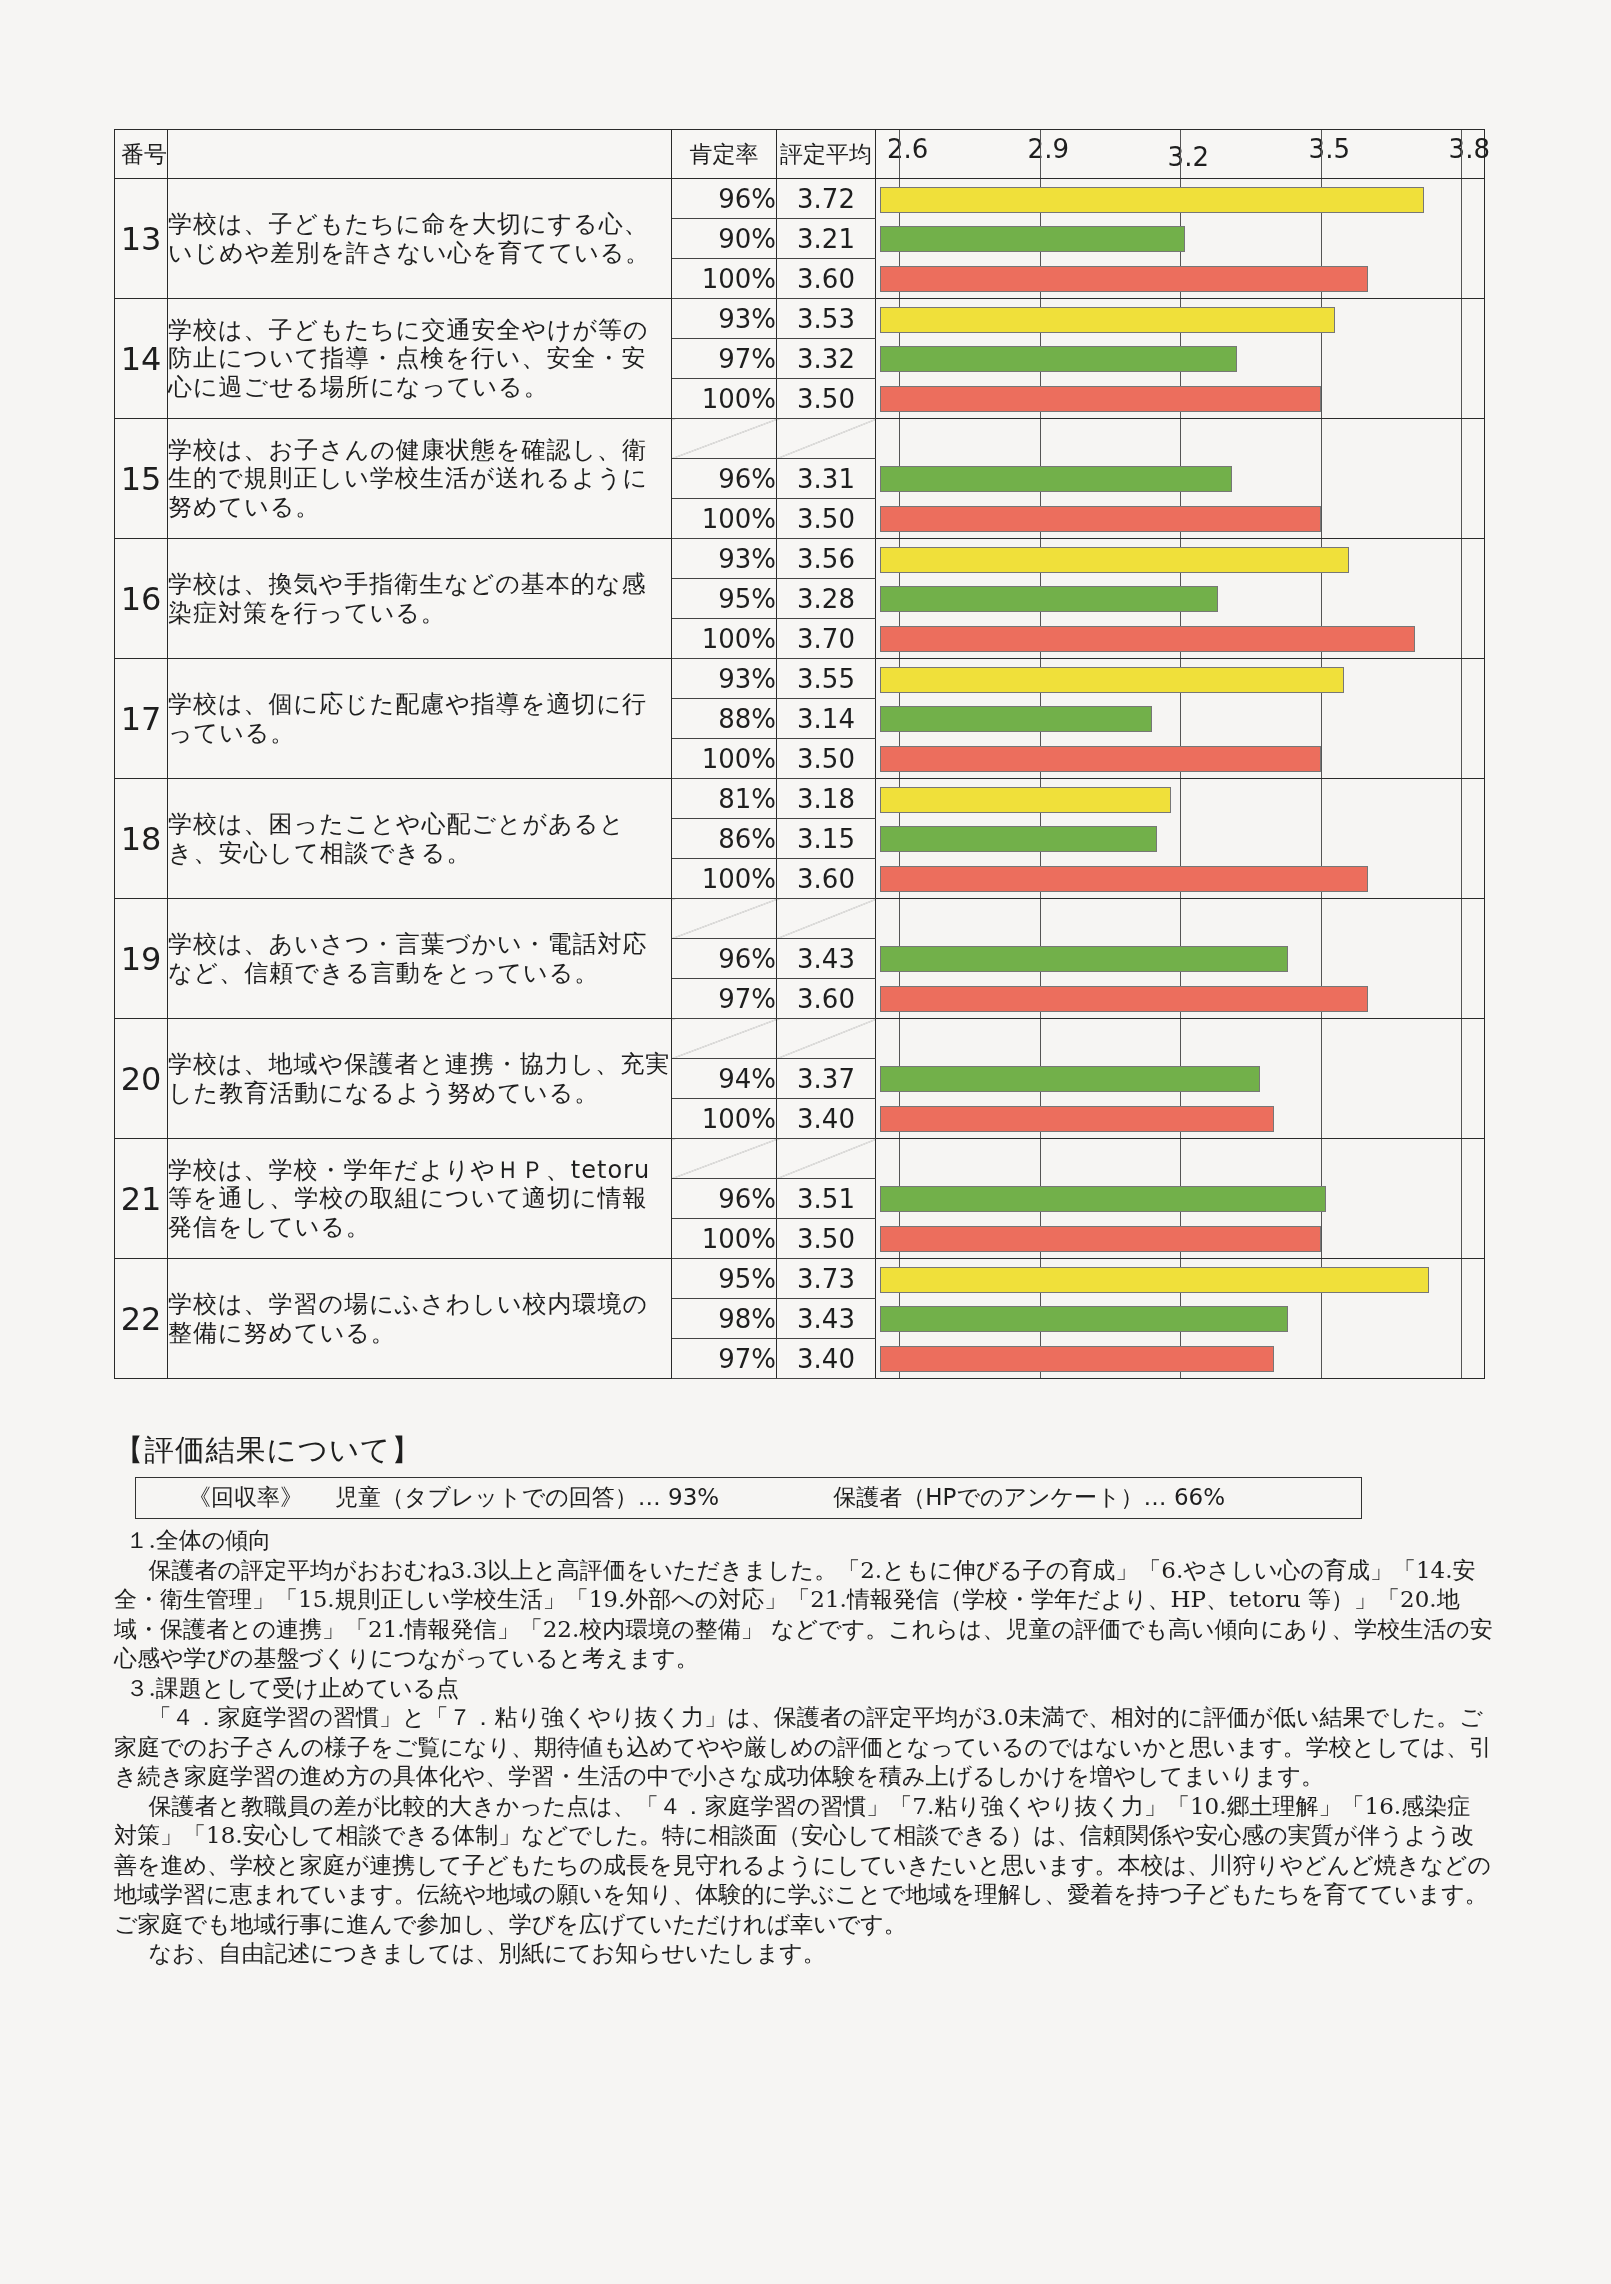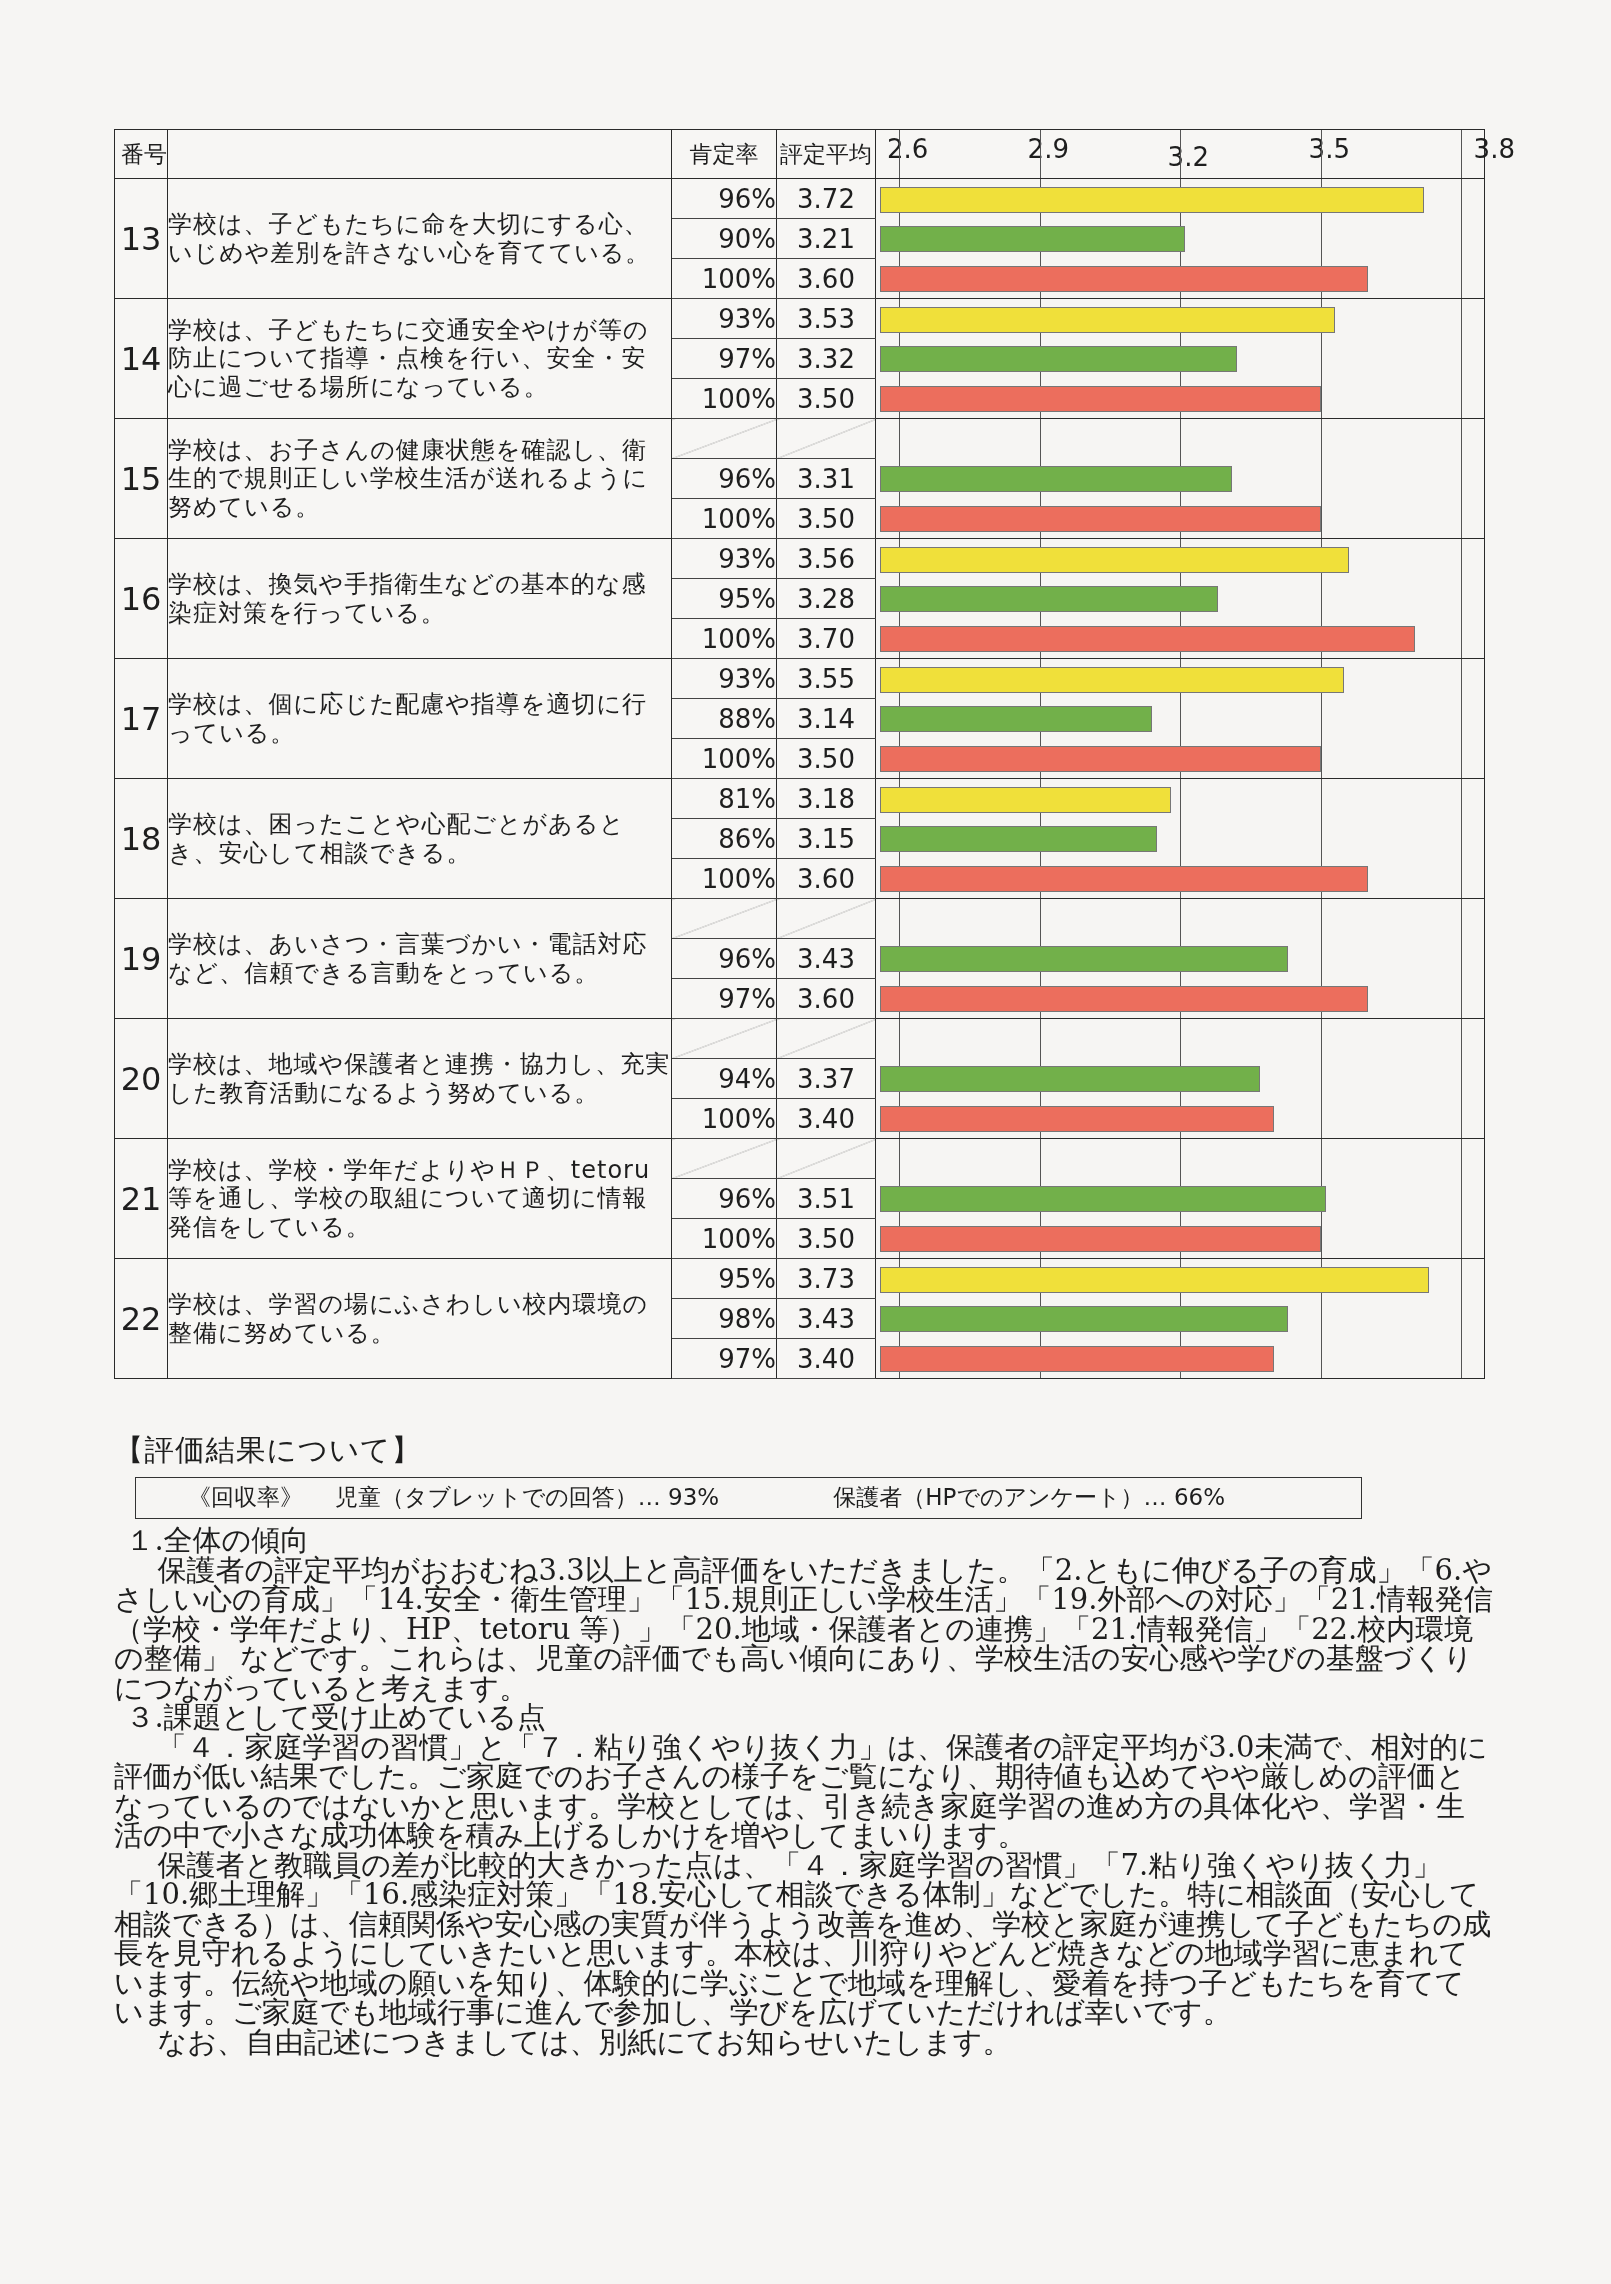--- a/index.html
+++ b/index.html
@@ -32,21 +32,21 @@
   .bar.r { background:#ec6e5d; }
 
   #results { position:absolute; left:114px; top:1431px; width:1379px; }
   .sec-title { font-size:29.5px; margin:0 0 5.7px 0; letter-spacing:1px; }
   .rate-box {
     margin-left:21px; width:1227px; height:42px; border:1.9px solid #333; box-sizing:border-box;
     display:flex; align-items:center; font-size:23px; padding-left:52px; gap:0;
   }
   .rate-box .label { margin-right:32px; }
   .rate-box .child { margin-right:114px; }
-  .body-text { font-family:"DejaVu Serif","Liberation Serif",serif; font-size:29px; line-height:29.5px; margin-top:7.6px; }
+  .body-text { font-family:"DejaVu Serif","Liberation Serif",serif; font-size:23px; line-height:29.5px; margin-top:7.6px; }
   .body-text .h { padding-left:11.4px; }
   .body-text p { margin:0; text-indent:1.5em; }
 </style>
 </head>
 <body>
 
 <table id="survey-table">
   <colgroup>
     <col style="width:53px">
       <col style="width:504px">
@@ -62,21 +62,21 @@
       <th>評定平均</th>
       <th class="h-axis" id="axis-head">
           <span class="tick" style="left: 23.4px;">2.6</span>
           <div class="grid" style="left: 23.4px;"></div>
           <span class="tick" style="left: 164px;">2.9</span>
           <div class="grid" style="left: 164px;"></div>
           <span class="tick" style="left: 304px; margin-top: 8px;">3.2</span>
           <div class="grid" style="left: 304px;"></div>
           <span class="tick" style="left: 445px;">3.5</span>
           <div class="grid" style="left: 445px;"></div>
-          <span class="tick" style="left: 610px;">3.8</span>
+          <span class="tick" style="left: 585px;">3.8</span>
           <div class="grid" style="left: 585px;"></div>
         </th>
     </tr>
   </thead>
   <tbody id="table-body">
       <tr class="first">
         <td class="num" rowspan="3">13</td>
         <td class="q" rowspan="3">学校は、子どもたちに命を大切にする心、いじめや差別を許さない心を育てている。</td>
         <td class="rate">96%</td>
         <td class="avg">3.72</td>

